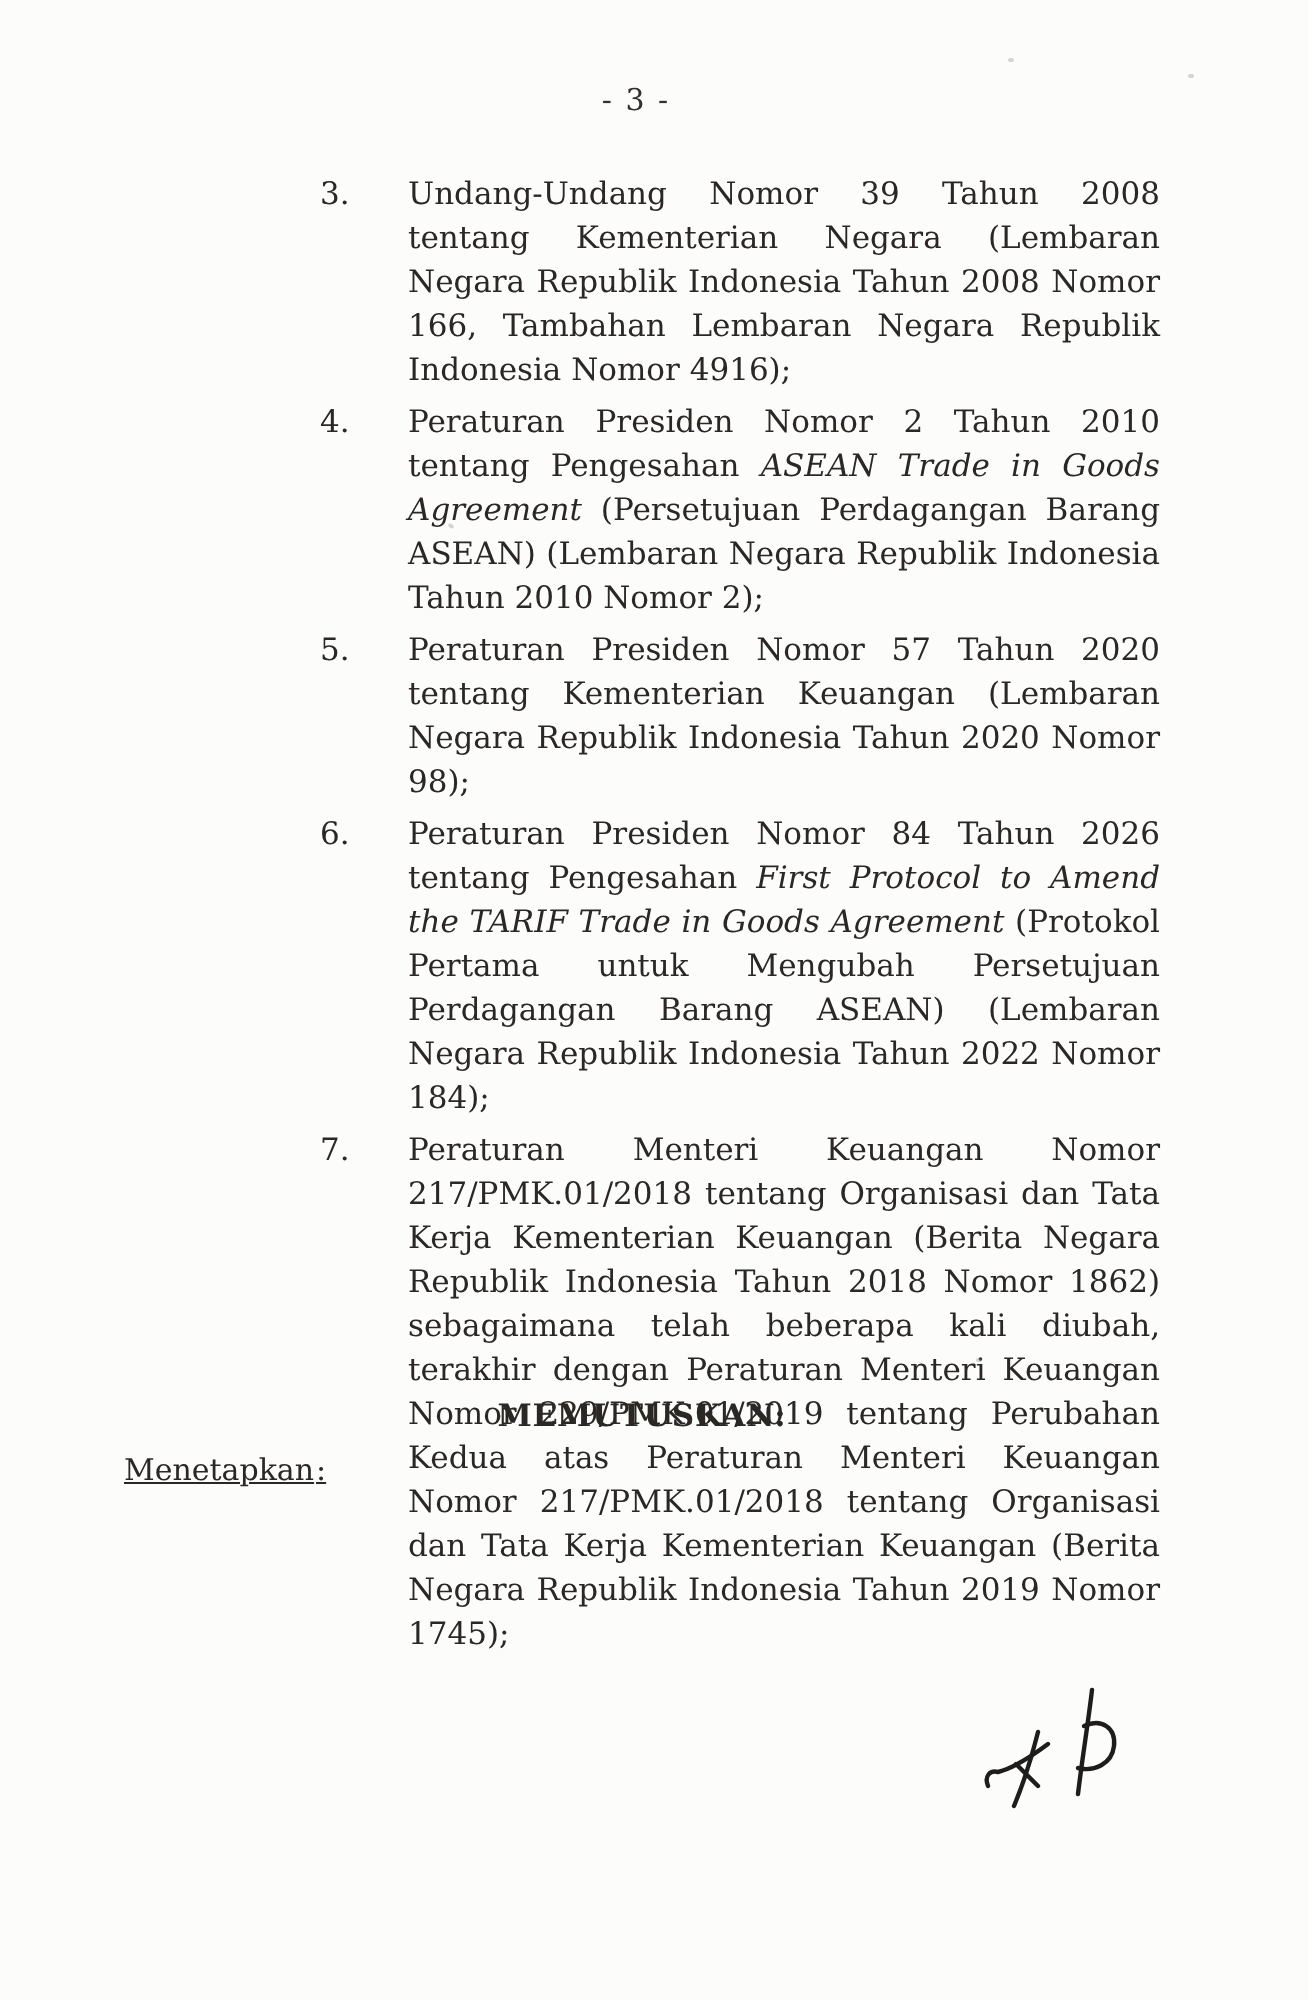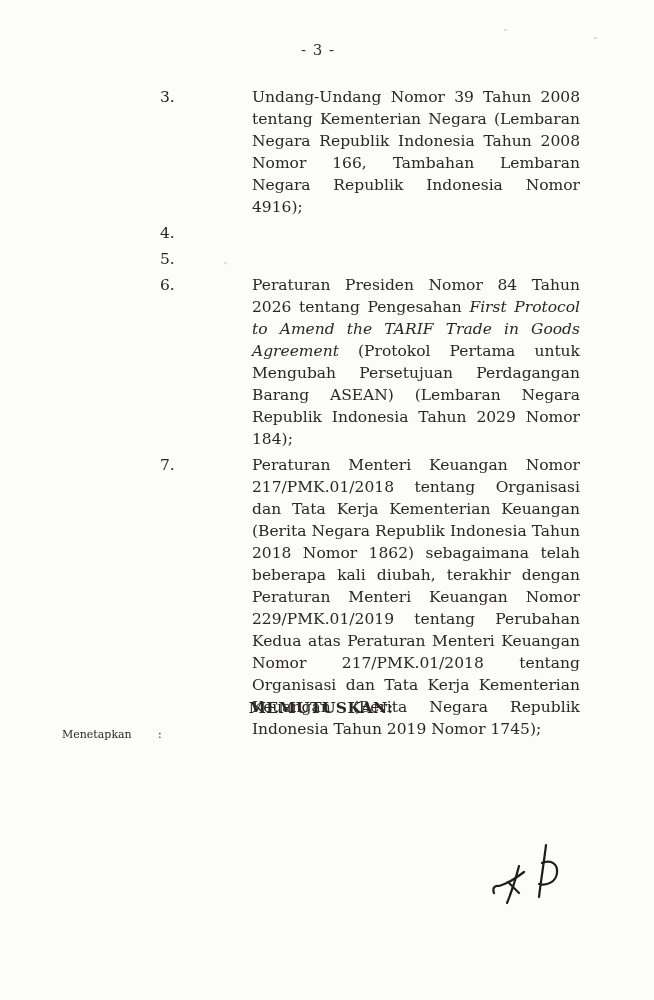--- a/index.html
+++ b/index.html
@@ -30,39 +30,40 @@
     width: 420px;
     list-style: none;
   }
   .reg-item {
     display: flex;
     font-size: 15.5px;
     line-height: 22px;
     margin-bottom: 4px;
   }
   .reg-item .num { flex: 0 0 44px; }
-  .reg-item .txt { flex: 1; text-align: justify; margin-left: 48px; }
+  .reg-item .txt { flex: 1; text-align: justify; }
   .reg-item .txt i { font-style: italic; }
   .decision {
     position: absolute;
     top: 697px; left: 62px;
     width: 518px;
   }
   .decision-heading {
     text-align: center;
     font-size: 15.5px;
     line-height: 22px;
     letter-spacing: 0.4px;
     font-weight: bold;
   }
   .menetapkan-row {
     display: flex;
     margin-top: 5px;
-    font-size: 11px;
+    font-size: 15px;
     line-height: 22px;
+    text-decoration: underline;
   }
   .menetapkan-row .label { flex: 0 0 96px; }
   .menetapkan-row .colon { flex: 0 0 17px; }
   .menetapkan-row .body  { flex: 1; text-align: justify; letter-spacing: 0.2px; }
   .paraf {
     position: absolute;
     left: 468px; top: 833px;
     width: 110px; height: 84px;
   }
   .speck {
@@ -85,29 +86,31 @@
   <div class="page-number">- 3 -</div>
 
   <ol class="reg-list" id="reg-list">
     <li class="reg-item">
       <span class="num">3.</span>
       <span class="txt"><span>Undang-Undang Nomor 39 Tahun 2008 tentang Kementerian Negara (Lembaran Negara Republik Indonesia Tahun 2008 Nomor 166, Tambahan Lembaran Negara Republik Indonesia Nomor 4916);</span></span>
     </li>
 
     <li class="reg-item">
       <span class="num">4.</span>
+      <span class="txt"><span>Peraturan Presiden Nomor 2 Tahun 2010 tentang Pengesahan </span><i>ASEAN Trade in Goods Agreement</i><span> (Persetujuan Perdagangan Barang ASEAN) (Lembaran Negara Republik Indonesia Tahun 2010 Nomor 2);</span></span>
     </li>
 
     <li class="reg-item">
       <span class="num">5.</span>
+      <span class="txt"><span>Peraturan Presiden Nomor 57 Tahun 2020 tentang Kementerian Keuangan (Lembaran Negara Republik Indonesia Tahun 2020 Nomor 98);</span></span>
     </li>
 
     <li class="reg-item">
       <span class="num">6.</span>
-      <span class="txt"><span>Peraturan Presiden Nomor 84 Tahun 2026 tentang Pengesahan </span><i>First Protocol to Amend the TARIF Trade in Goods Agreement</i><span> (Protokol Pertama untuk Mengubah Persetujuan Perdagangan Barang ASEAN) (Lembaran Negara Republik Indonesia Tahun 2029 Nomor 184);</span></span>
+      <span class="txt"><span>Peraturan Presiden Nomor 84 Tahun 2026 tentang Pengesahan </span><i>First Protocol to Amend the TARIF Trade in Goods Agreement</i><span> (Protokol Pertama untuk Mengubah Persetujuan Perdagangan Barang ASEAN) (Lembaran Negara Republik Indonesia Tahun 2022 Nomor 184);</span></span>
     </li>
 
     <li class="reg-item">
       <span class="num">7.</span>
       <span class="txt"><span>Peraturan Menteri Keuangan Nomor 217/PMK.01/2018 tentang Organisasi dan Tata Kerja Kementerian Keuangan (Berita Negara Republik Indonesia Tahun 2018 Nomor 1862) sebagaimana telah beberapa kali diubah, terakhir dengan Peraturan Menteri Keuangan Nomor 229/PMK.01/2019 tentang Perubahan Kedua atas Peraturan Menteri Keuangan Nomor 217/PMK.01/2018 tentang Organisasi dan Tata Kerja Kementerian Keuangan (Berita Negara Republik Indonesia Tahun 2019 Nomor 1745);</span></span>
     </li>
   </ol>
 
   <div class="decision">
     <div class="decision-heading">MEMUTUSKAN:</div>

